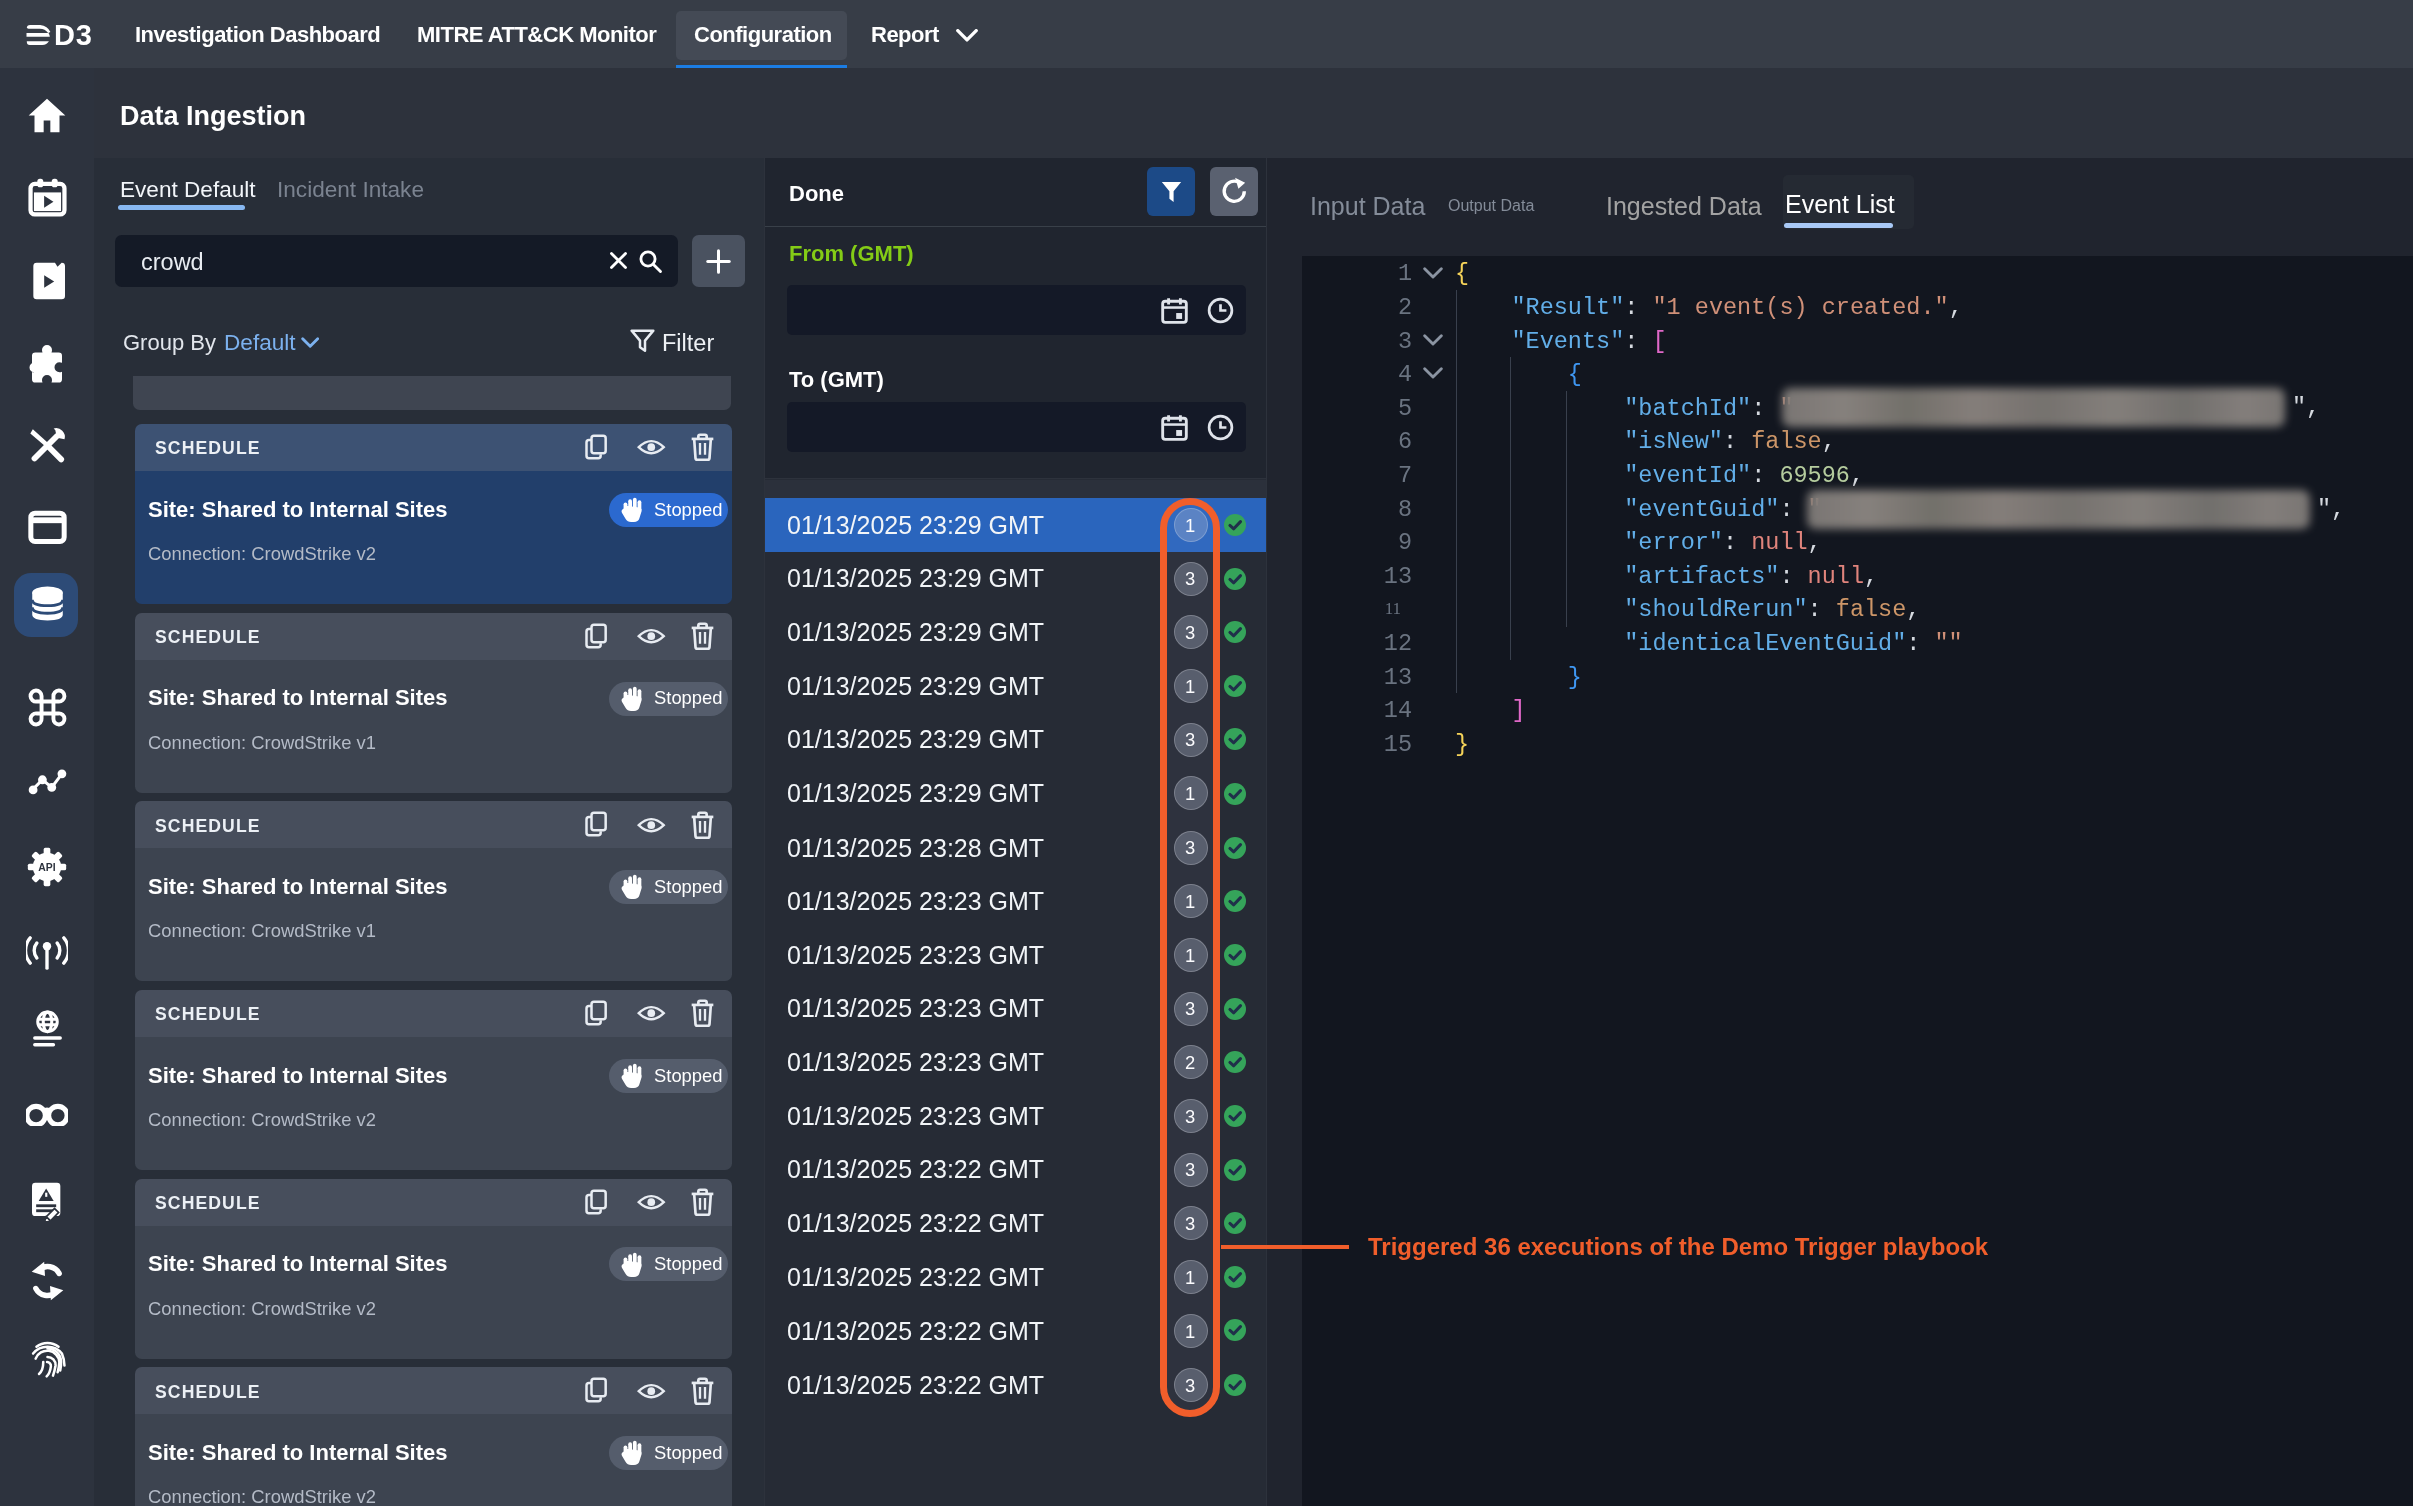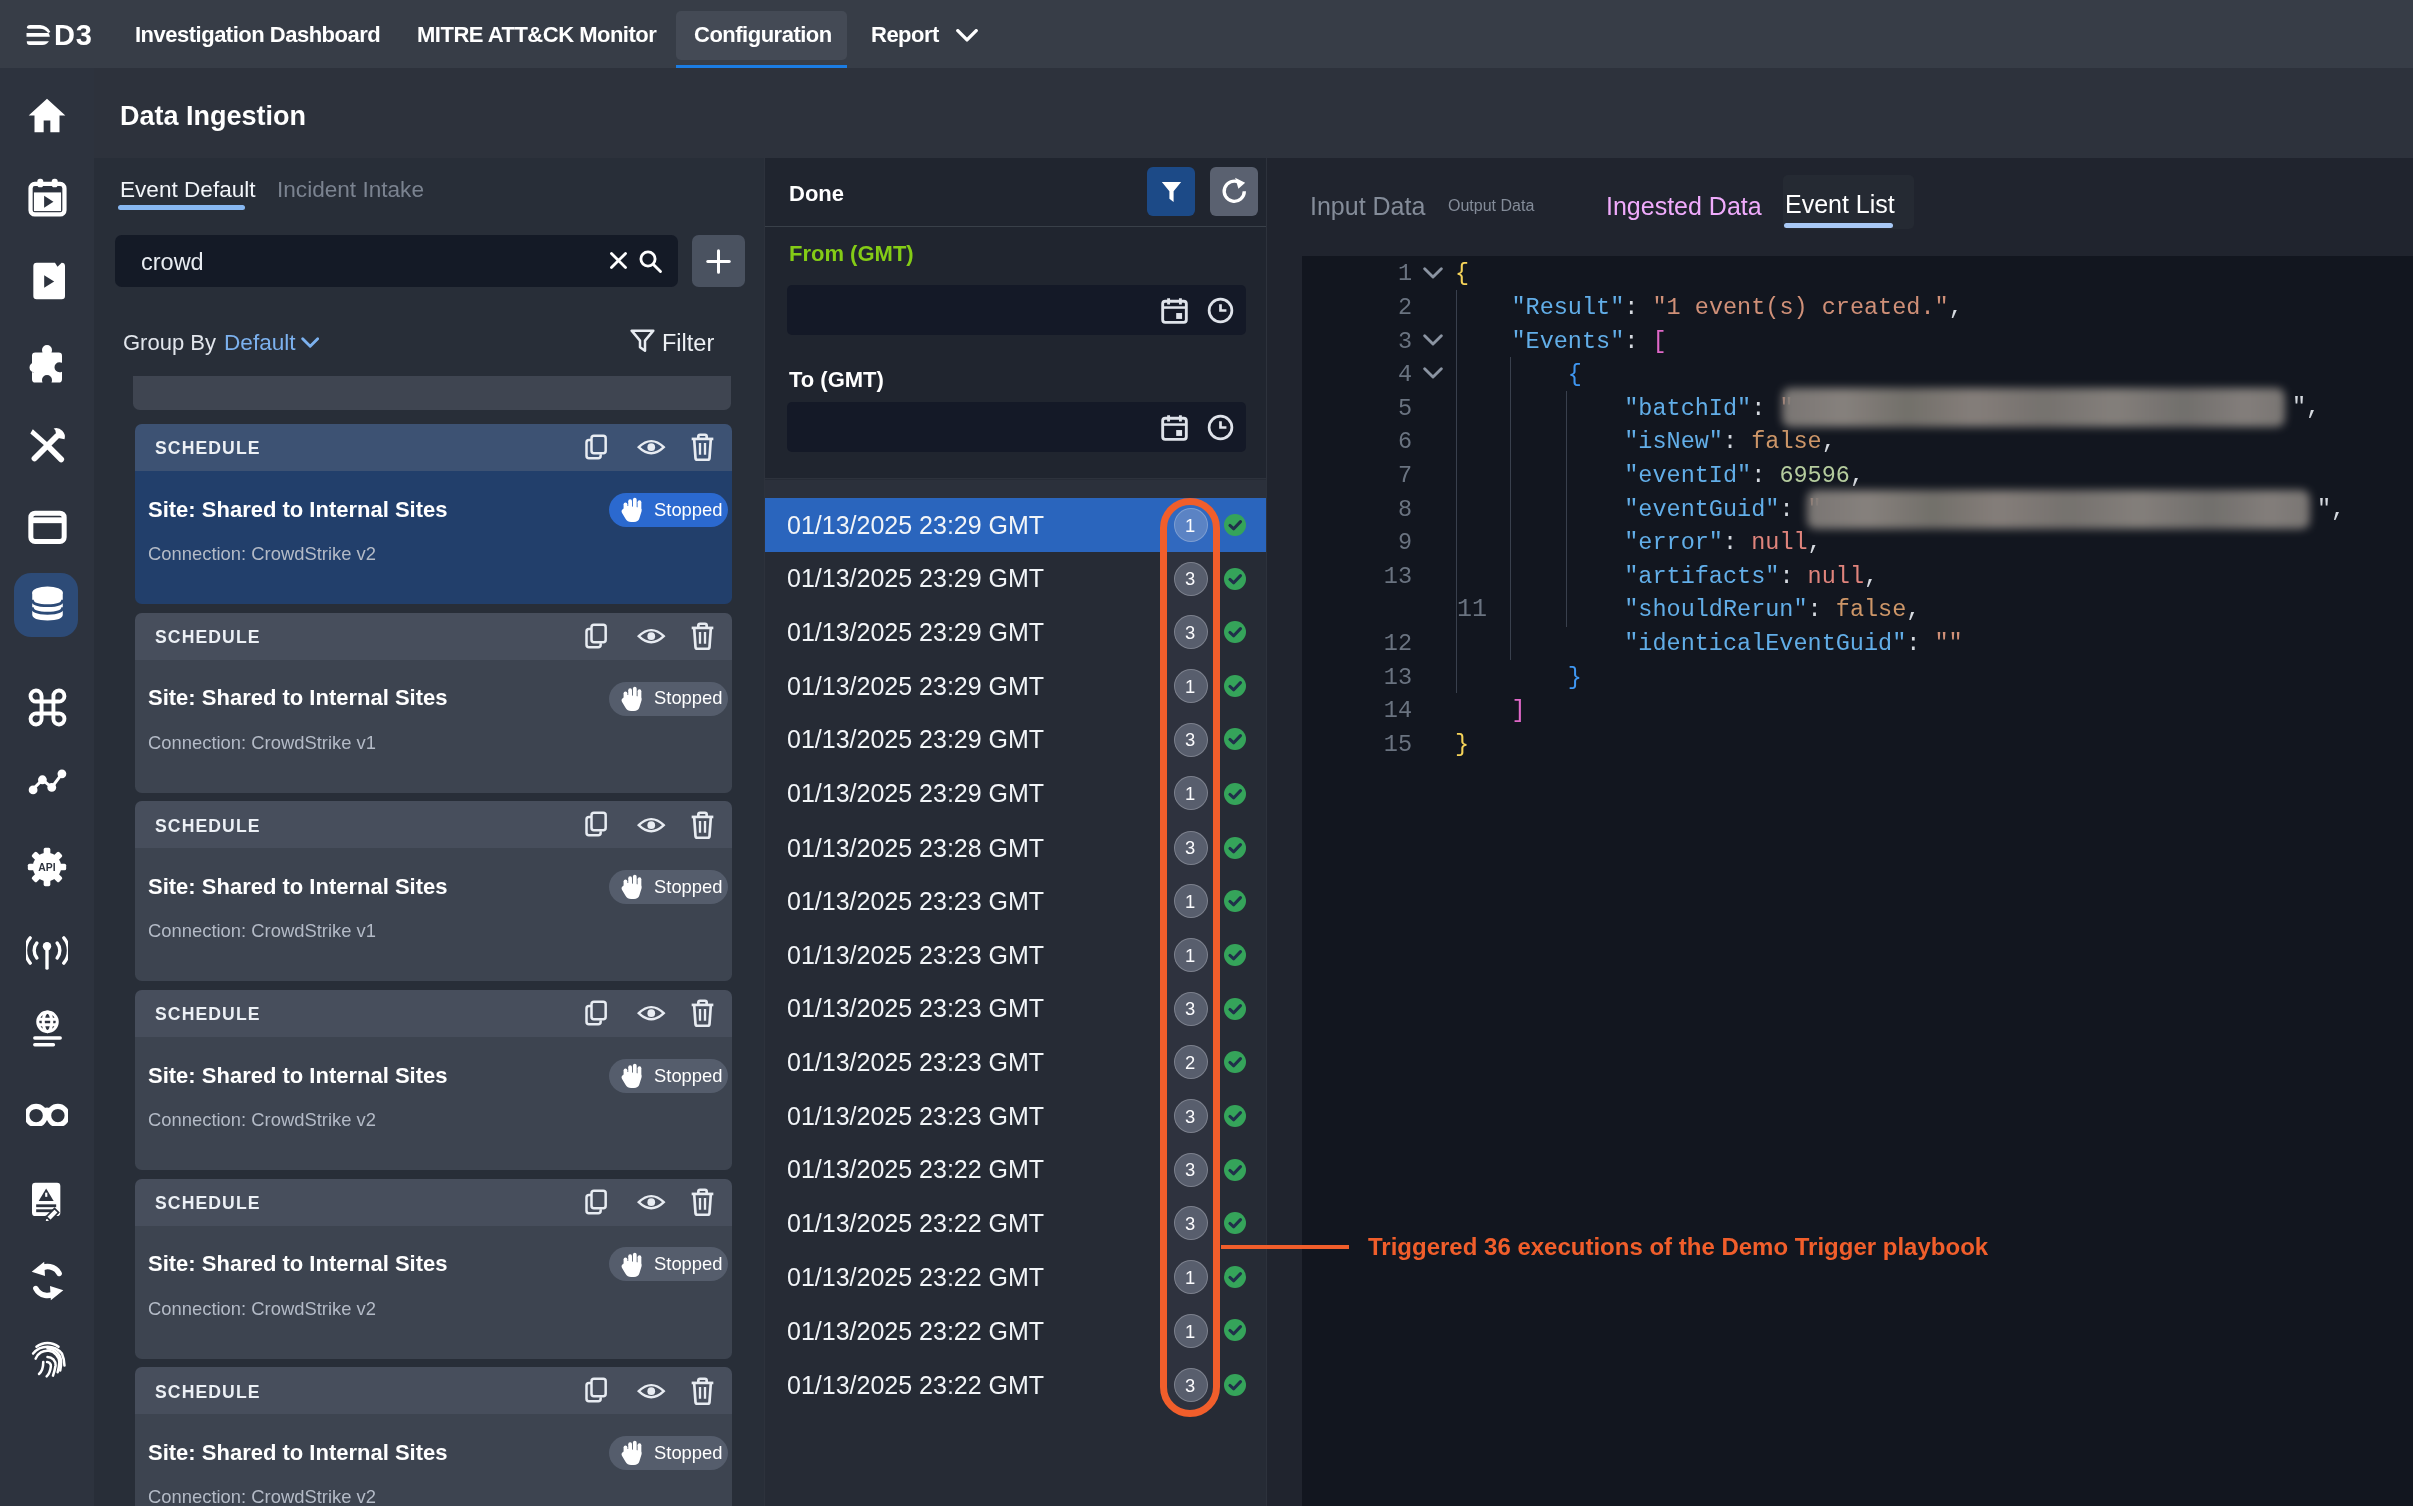--- a/index.html
+++ b/index.html
@@ -551,21 +551,21 @@
 <div class="abs" style="left:1174px;top:1368px;width:34px;height:34px;border-radius:50%;background:rgba(175,185,205,0.33);border:1.7px solid rgba(255,255,255,0.22)"></div>
 <div class="abs txt" style="left:1190px;top:1386px;color:#fff;font-size:18.4px;transform:translate(-50%,-50%)">3</div>
 <div class="abs" style="left:1224px;top:1374px"><svg width="22" height="22" viewBox="0 0 26 26">
       <circle cx="13" cy="13" r="13" fill="#35a45a"></circle>
       <path d="M7 13.5 L11.5 17.5 L19.5 9" fill="none" stroke="#20304a" stroke-width="3.6" stroke-linecap="round" stroke-linejoin="round"></path>
     </svg></div>
 <div class="abs " style="left:1267px;top:158px;width:1147px;height:1348px;background:#20242e"></div>
 <div class="abs " style="left:1783px;top:175px;width:131px;height:54px;background:#252a33;border-radius:5px"></div>
 <div class="abs txt" style="left:1310px;top:206px;color:#848c99;font-size:25px">Input Data</div>
 <div class="abs txt" style="left:1448px;top:206px;color:#848c99;font-size:16px">Output Data</div>
-<div class="abs txt" style="left:1606px;top:206px;color:#f0abfc;font-size:25px">Ingested Data</div>
+<div class="abs txt" style="left:1606px;top:206px;color:#a3a3a3;font-size:25px">Ingested Data</div>
 <div class="abs txt" style="left:1785px;top:204px;color:#ffffff;font-size:25px">Event List</div>
 <div class="abs " style="left:1784px;top:223px;width:109px;height:5px;background:#a8c8f5;border-radius:2.5px"></div>
 <div class="abs " style="left:1302px;top:256px;width:1112px;height:1251px;background:#12161f"></div>
 <div class="abs" style="left:1412px;top:273px;transform:translate(-100%,-50%);font-family:'Liberation Mono',monospace;font-size:23.5px;color:#6a7380">1</div>
 <div class="abs" style="left:1455px;top:273px;transform:translateY(-50%);font-family:'Liberation Mono',monospace;font-size:23.5px;color:#d6dae0;white-space:pre"><span style="color:#f5d359">{</span></div>
 <div class="abs" style="left:1412px;top:307px;transform:translate(-100%,-50%);font-family:'Liberation Mono',monospace;font-size:23.5px;color:#6a7380">2</div>
 <div class="abs" style="left:1455px;top:307px;transform:translateY(-50%);font-family:'Liberation Mono',monospace;font-size:23.5px;color:#d6dae0;white-space:pre">    <span style="color:#62aee8">"Result"</span>: <span style="color:#d09078">"1 event(s) created."</span>,</div>
 <div class="abs" style="left:1412px;top:341px;transform:translate(-100%,-50%);font-family:'Liberation Mono',monospace;font-size:23.5px;color:#6a7380">3</div>
 <div class="abs" style="left:1455px;top:341px;transform:translateY(-50%);font-family:'Liberation Mono',monospace;font-size:23.5px;color:#d6dae0;white-space:pre">    <span style="color:#62aee8">"Events"</span>: <span style="color:#e068c8">[</span></div>
 <div class="abs" style="left:1412px;top:374px;transform:translate(-100%,-50%);font-family:'Liberation Mono',monospace;font-size:23.5px;color:#6a7380">4</div>
@@ -575,21 +575,21 @@
 <div class="abs" style="left:1412px;top:441px;transform:translate(-100%,-50%);font-family:'Liberation Mono',monospace;font-size:23.5px;color:#6a7380">6</div>
 <div class="abs" style="left:1455px;top:441px;transform:translateY(-50%);font-family:'Liberation Mono',monospace;font-size:23.5px;color:#d6dae0;white-space:pre">            <span style="color:#62aee8">"isNew"</span>: <span style="color:#cd9668">false</span>,</div>
 <div class="abs" style="left:1412px;top:475px;transform:translate(-100%,-50%);font-family:'Liberation Mono',monospace;font-size:23.5px;color:#6a7380">7</div>
 <div class="abs" style="left:1455px;top:475px;transform:translateY(-50%);font-family:'Liberation Mono',monospace;font-size:23.5px;color:#d6dae0;white-space:pre">            <span style="color:#62aee8">"eventId"</span>: <span style="color:#b5cc9e">69596</span>,</div>
 <div class="abs" style="left:1412px;top:509px;transform:translate(-100%,-50%);font-family:'Liberation Mono',monospace;font-size:23.5px;color:#6a7380">8</div>
 <div class="abs" style="left:1455px;top:509px;transform:translateY(-50%);font-family:'Liberation Mono',monospace;font-size:23.5px;color:#d6dae0;white-space:pre">            <span style="color:#62aee8">"eventGuid"</span>: <span style="color:#d09078">"</span></div>
 <div class="abs" style="left:1412px;top:542px;transform:translate(-100%,-50%);font-family:'Liberation Mono',monospace;font-size:23.5px;color:#6a7380">9</div>
 <div class="abs" style="left:1455px;top:542px;transform:translateY(-50%);font-family:'Liberation Mono',monospace;font-size:23.5px;color:#d6dae0;white-space:pre">            <span style="color:#62aee8">"error"</span>: <span style="color:#e0847c">null</span>,</div>
 <div class="abs" style="left:1412px;top:576px;transform:translate(-100%,-50%);font-family:'Liberation Mono',monospace;font-size:23.5px;color:#6a7380">13</div>
 <div class="abs" style="left:1455px;top:576px;transform:translateY(-50%);font-family:'Liberation Mono',monospace;font-size:23.5px;color:#d6dae0;white-space:pre">            <span style="color:#62aee8">"artifacts"</span>: <span style="color:#e0847c">null</span>,</div>
-<div class="abs" style="left:1487px;top:609px;transform:translate(-100%,-50%);font-family:Liberation Mono, monospace;font-size:25px;color:#6a7380">11</div>
+<div class="abs" style="left:1401px;top:609px;transform:translate(-100%,-50%);font-family:Liberation Serif, serif;font-size:17px;color:#6a7380">11</div>
 <div class="abs" style="left:1455px;top:609px;transform:translateY(-50%);font-family:'Liberation Mono',monospace;font-size:23.5px;color:#d6dae0;white-space:pre">            <span style="color:#62aee8">"shouldRerun"</span>: <span style="color:#cd9668">false</span>,</div>
 <div class="abs" style="left:1412px;top:643px;transform:translate(-100%,-50%);font-family:'Liberation Mono',monospace;font-size:23.5px;color:#6a7380">12</div>
 <div class="abs" style="left:1455px;top:643px;transform:translateY(-50%);font-family:'Liberation Mono',monospace;font-size:23.5px;color:#d6dae0;white-space:pre">            <span style="color:#62aee8">"identicalEventGuid"</span>: <span style="color:#d09078">""</span></div>
 <div class="abs" style="left:1412px;top:677px;transform:translate(-100%,-50%);font-family:'Liberation Mono',monospace;font-size:23.5px;color:#6a7380">13</div>
 <div class="abs" style="left:1455px;top:677px;transform:translateY(-50%);font-family:'Liberation Mono',monospace;font-size:23.5px;color:#d6dae0;white-space:pre">        <span style="color:#3f97f2">}</span></div>
 <div class="abs" style="left:1412px;top:710px;transform:translate(-100%,-50%);font-family:'Liberation Mono',monospace;font-size:23.5px;color:#6a7380">14</div>
 <div class="abs" style="left:1455px;top:710px;transform:translateY(-50%);font-family:'Liberation Mono',monospace;font-size:23.5px;color:#d6dae0;white-space:pre">    <span style="color:#e068c8">]</span></div>
 <div class="abs" style="left:1412px;top:744px;transform:translate(-100%,-50%);font-family:'Liberation Mono',monospace;font-size:23.5px;color:#6a7380">15</div>
 <div class="abs" style="left:1455px;top:744px;transform:translateY(-50%);font-family:'Liberation Mono',monospace;font-size:23.5px;color:#d6dae0;white-space:pre"><span style="color:#f5d359">}</span></div>
 <div class="abs " style="left:1456px;top:290px;width:0.8px;height:403px;background:#39404d"></div>

